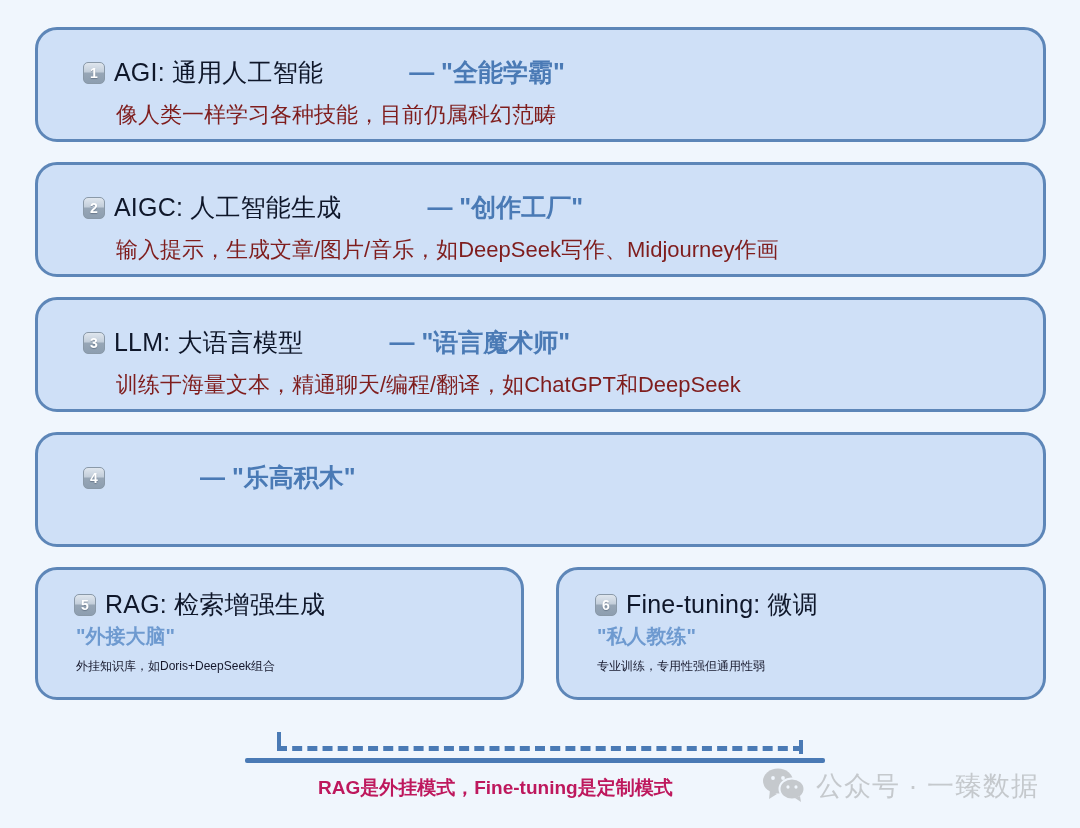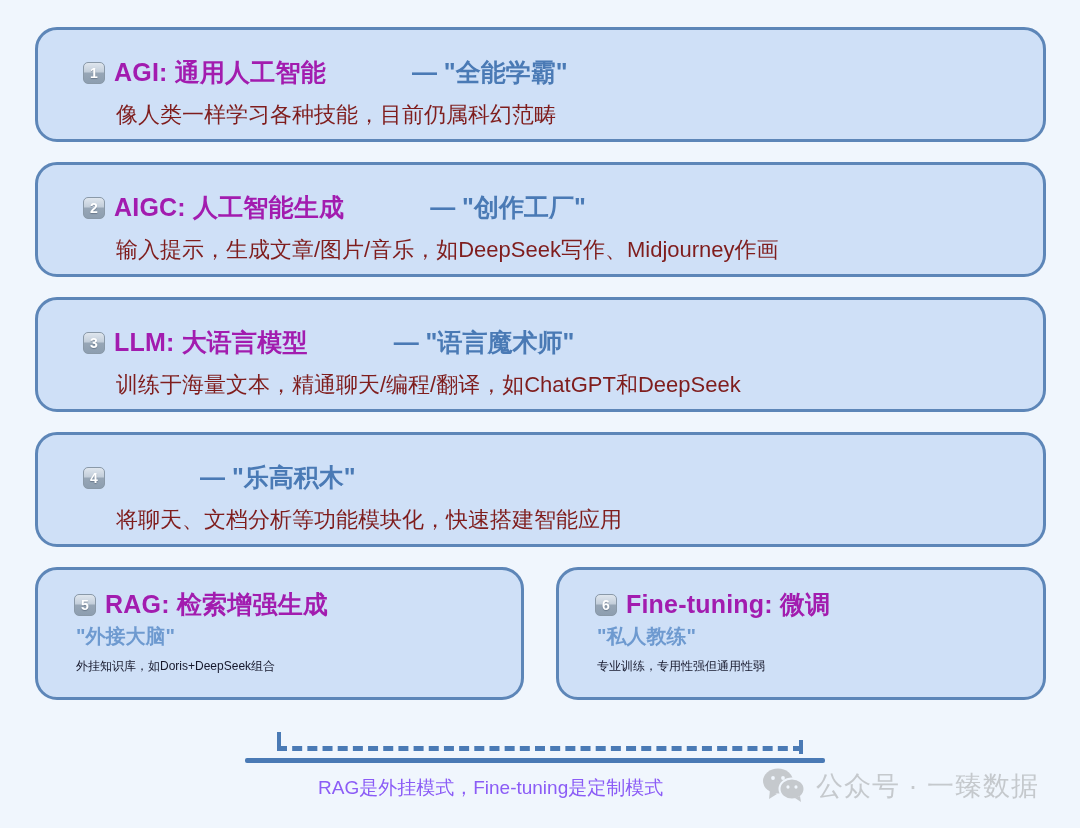--- a/index.html
+++ b/index.html
@@ -63,23 +63,23 @@
     font-size: 14px;
     font-weight: bold;
     line-height: 20px;
     text-align: center;
     text-shadow: 0 1px 1px rgba(80,95,115,0.6);
     margin-right: 9px;
     flex: 0 0 auto;
   }
 
   .title-text {
-    color: #a21caf;
+    color: #0f172a;
     font-size: 25px;
-    font-weight: bold;
+    font-weight: normal;
     letter-spacing: 0.2px;
   }
 
   .nickname {
     color: #4a7ab5;
     font-size: 25px;
     font-weight: bold;
     margin-left: 86px;
   }
 
@@ -158,23 +158,23 @@
     width: 580px;
     height: 5px;
     background: #4a7ab5;
     border-radius: 2px;
   }
 
   .footer-caption {
     position: absolute;
     left: 318px;
     top: 775px;
-    color: #8b5cf6;
+    color: #be185d;
     font-size: 19px;
-    font-weight: normal;
+    font-weight: bold;
     white-space: nowrap;
   }
 
   
   .watermark {
     position: absolute;
     left: 762px;
     top: 768px;
     display: flex;
     align-items: flex-start;
@@ -222,21 +222,20 @@
       <span class="nickname">— "语言魔术师"</span>
     </div>
     <div class="desc">训练于海量文本，精通聊天/编程/翻译，如ChatGPT和DeepSeek</div>
   </div>
 
   <div class="card card-wide card-4">
     <div class="title-row">
       <span class="badge">4</span>
       <span class="nickname">— "乐高积木"</span>
     </div>
-    <div class="desc">将聊天、文档分析等功能模块化，快速搭建智能应用</div>
   </div>
 
   <div class="card card-half card-5">
     <div class="half-title-row">
       <span class="badge">5</span>
       <span class="title-text">RAG: 检索增强生成</span>
     </div>
     <div class="half-nickname">"外接大脑"</div>
     <div class="half-desc">外挂知识库，如Doris+DeepSeek组合</div>
   </div>

